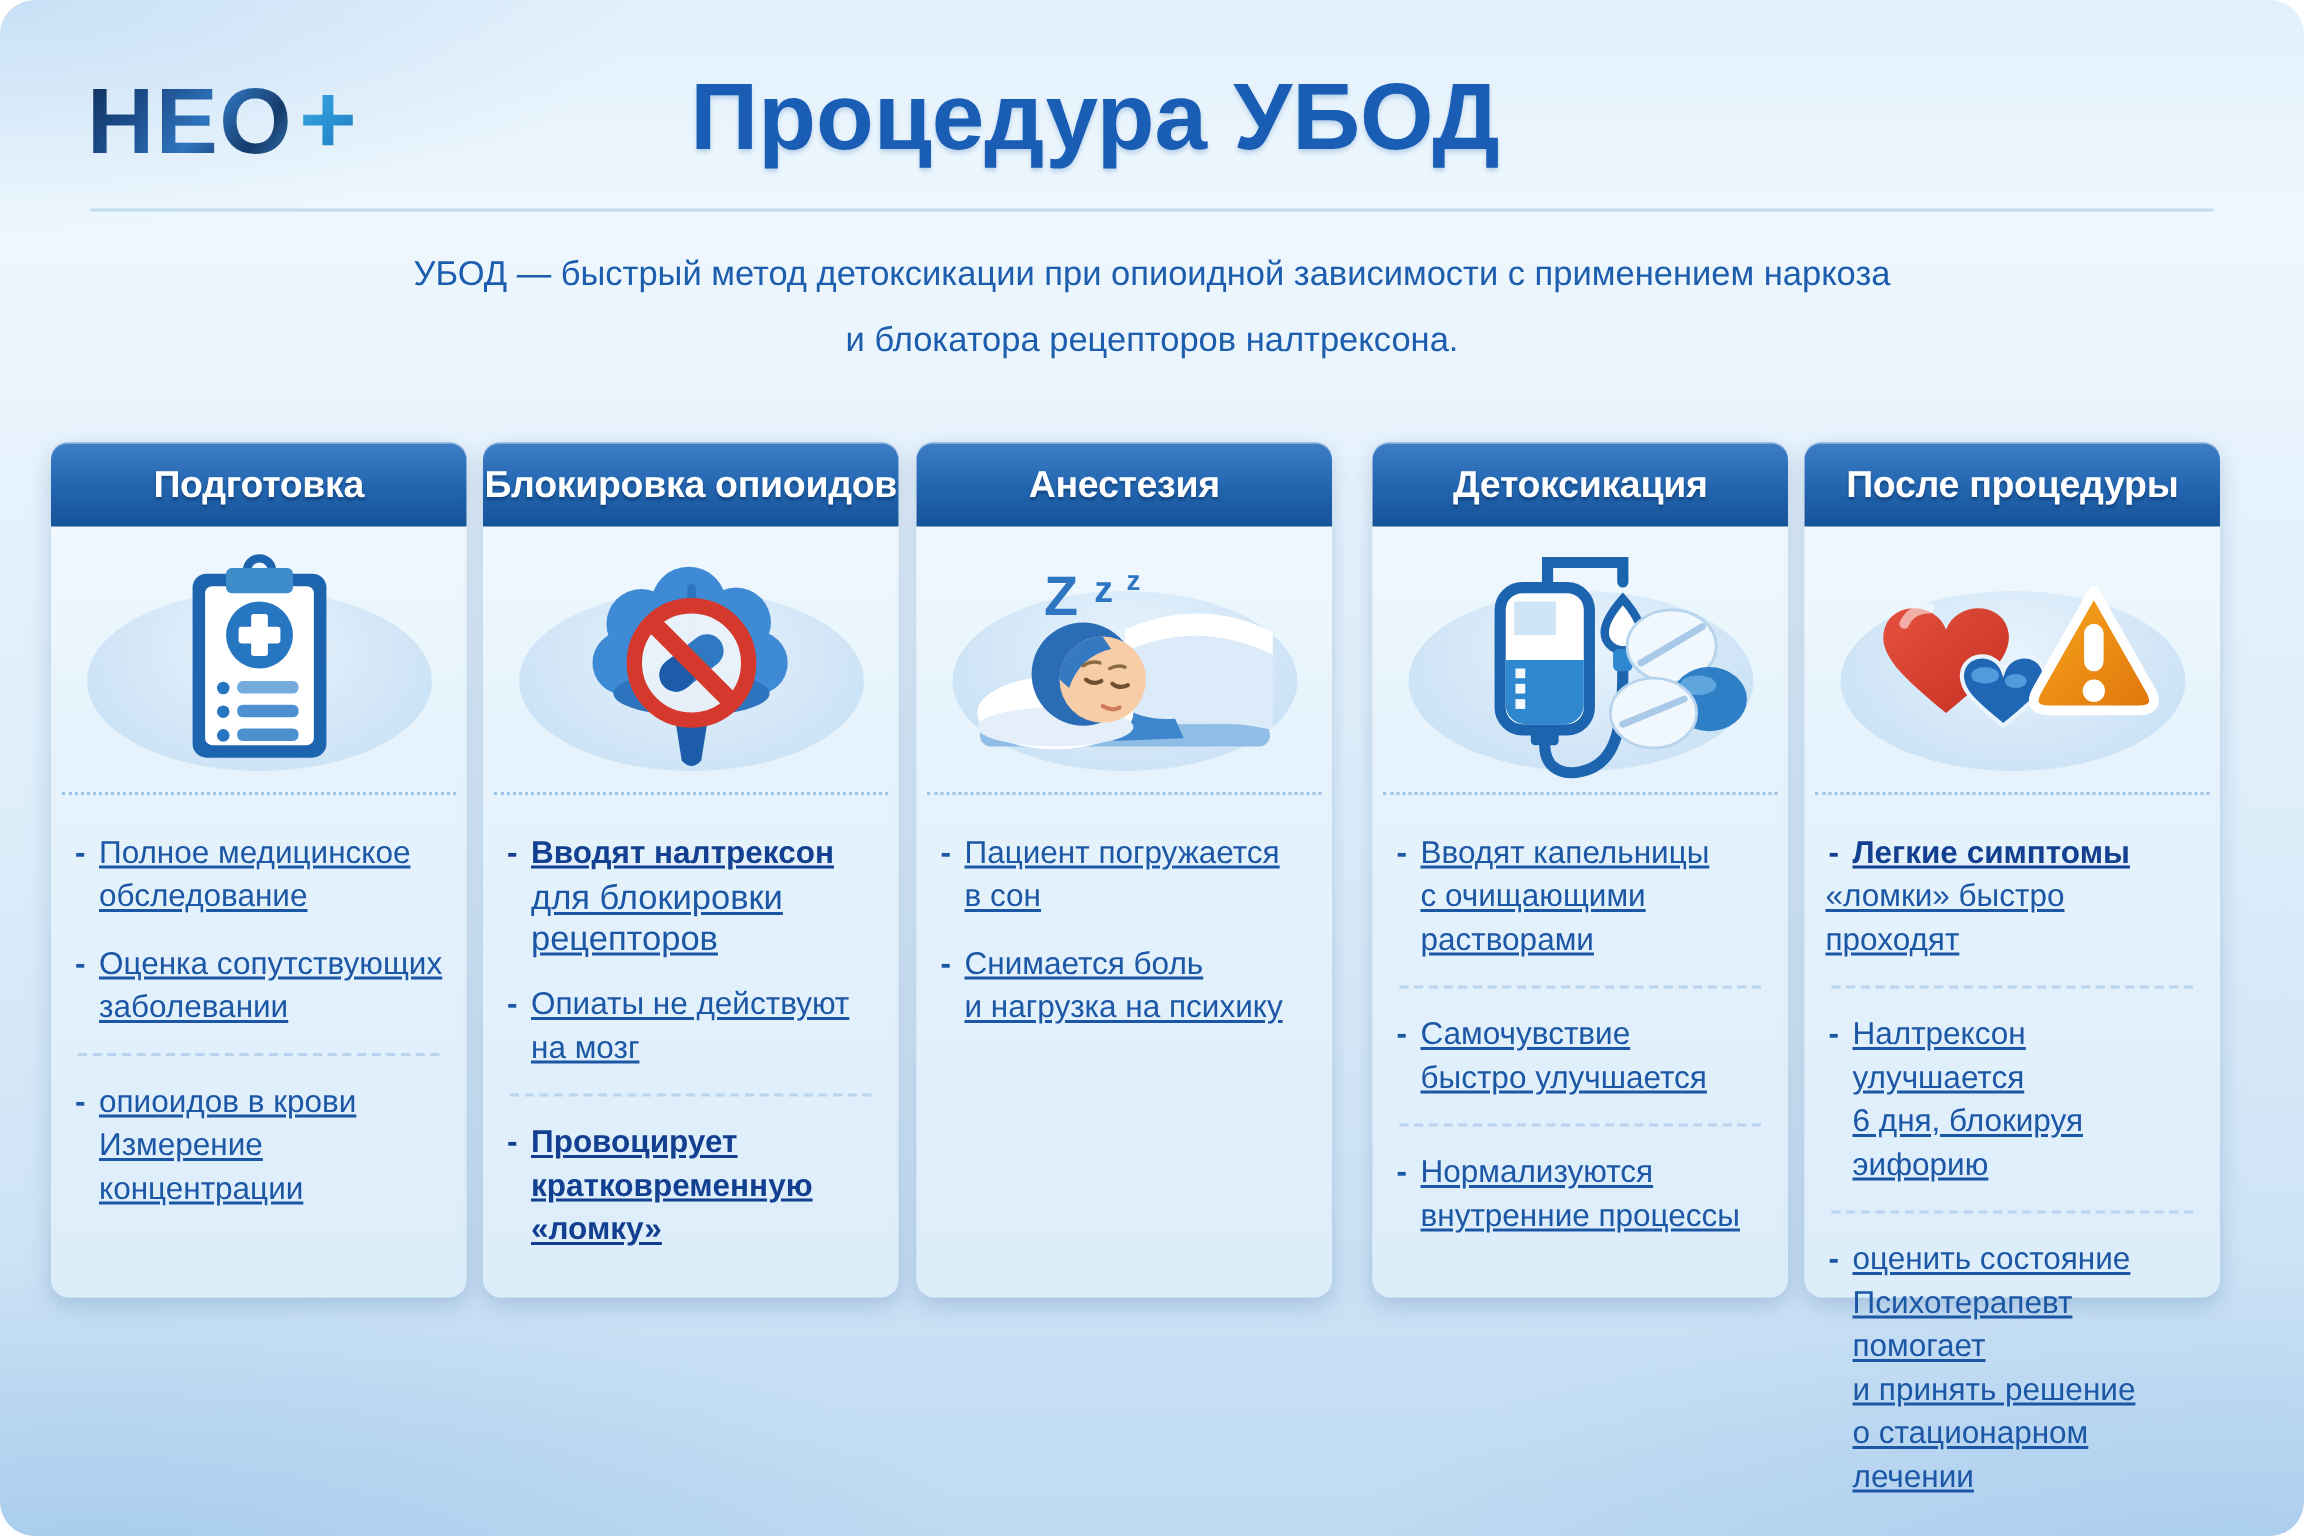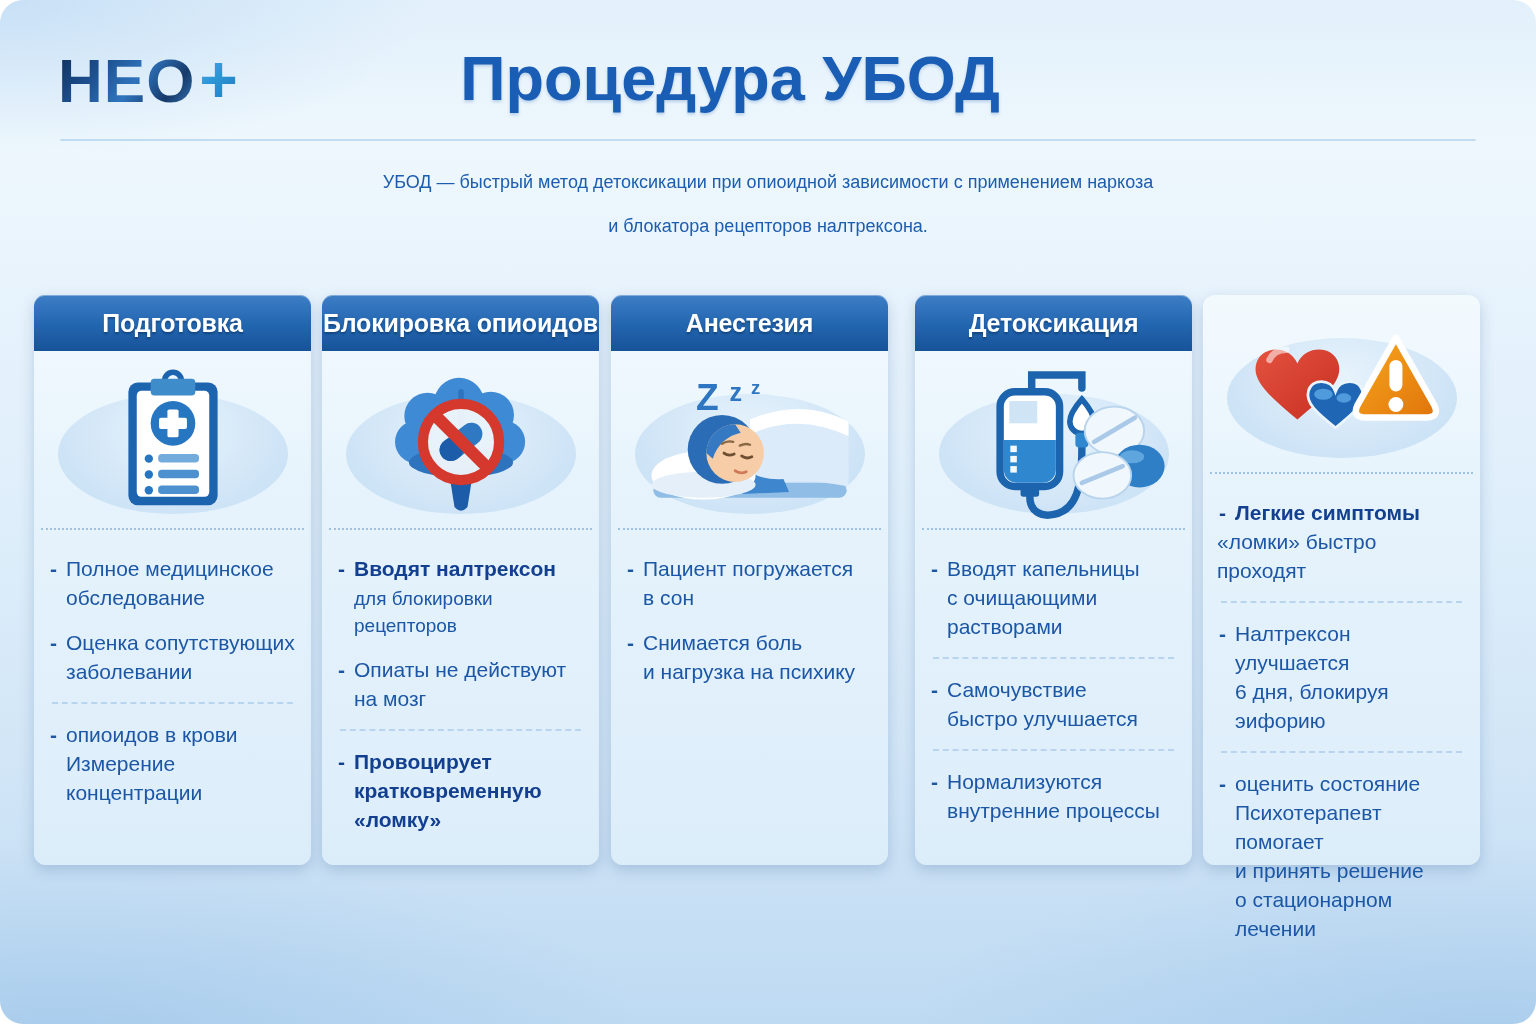--- a/index.html
+++ b/index.html
@@ -25,21 +25,21 @@
     margin-left:4px;font-size:66px;
   }
   .title{
     position:absolute;top:42px;left:0;right:0;text-align:center;transform:translateX(-38px);
     font-size:63px;font-weight:bold;color:#1a5db4;
     text-shadow:0 2px 3px rgba(110,155,205,.4);
   }
   .rule{position:absolute;top:139px;left:60px;right:60px;height:2px;background:#b2d3ee;opacity:.75;border-radius:1px;}
   .subtitle{
     position:absolute;top:160px;left:0;right:0;text-align:center;
-    font-size:18px;color:#1d5dae;line-height:44px;
+    font-size:23px;color:#1d5dae;line-height:44px;
   }
   
   .cards{position:absolute;left:34px;top:295px;display:flex;}
   .card{
     width:277px;height:570px;border-radius:12px;display:flex;flex-direction:column;
     background:linear-gradient(180deg,#f3fafe 0%,#e6f3fc 35%,#dcedfa 100%);
     box-shadow:0 5px 14px rgba(80,120,170,.30);
   }
   .card.g1{margin-right:11px}.card.g2{margin-right:12px}.card.g3{margin-right:27px}.card.g4{margin-right:11px}
   .card-header{
@@ -56,23 +56,23 @@
     width:230px;height:120px;border-radius:50%;
     background:radial-gradient(ellipse at 50% 32%,#e7f3fc 0%,#cde3f6 72%,#c4ddf3 100%);
   }
   .icon-svg{position:absolute;left:50%;top:51%;transform:translate(-50%,-50%);}
   svg text{font-family:"Liberation Sans",sans-serif;font-weight:bold;fill:#2e76c2;}
   
   .items{padding:24px 12px 0 16px;font-size:21px;color:#1c57a6;}
   .item{display:flex;margin-bottom:16px;line-height:29px;}
   .item .dash{font-weight:bold;margin-right:9px;flex:0 0 auto;}
   .item.bold{font-weight:bold;color:#123f8f;}
-  .item .line{display:block;}
+  .item .line{display:block;text-decoration:underline;}
   .sub{font-weight:normal;color:#1c57a6;}
-  .sub.small{font-size:19px;line-height:27px;margin-top:2px;}
+  .sub.small{font-size:23px;line-height:27px;margin-top:2px;}
   .sub.outdent{margin-left:-18px;}
   .divider{border-top:2px dashed #b9d4ef;margin:0 6px 16px 2px;}
 </style>
 </head>
 <body>
 
 <div class="page">
 
   <div class="logo">
     <span class="neo">НЕО</span><span class="plus">+</span>
@@ -274,20 +274,21 @@
             <span class="dash">-</span>
             <div class="txt">
               <span class="line">Нормализуются</span>
               <span class="line">внутренние процессы</span>
             </div>
           </div>
         </div>
     </div>
 
     <div class="card">
+      <div class="card-header">После процедуры</div>
       <div class="icon-zone">
         <div class="icon-ellipse"></div>
         <svg class="icon-svg" width="228" height="158" viewBox="0 0 240 170">
           <defs>
             <linearGradient id="tri" x1="0" y1="0" x2="1" y2="1">
               <stop offset="0" stop-color="#f8a81f"></stop>
               <stop offset="1" stop-color="#e0740a"></stop>
             </linearGradient>
             <linearGradient id="redh" x1="0" y1="0" x2="1" y2="1">
               <stop offset="0" stop-color="#e4523f"></stop>

